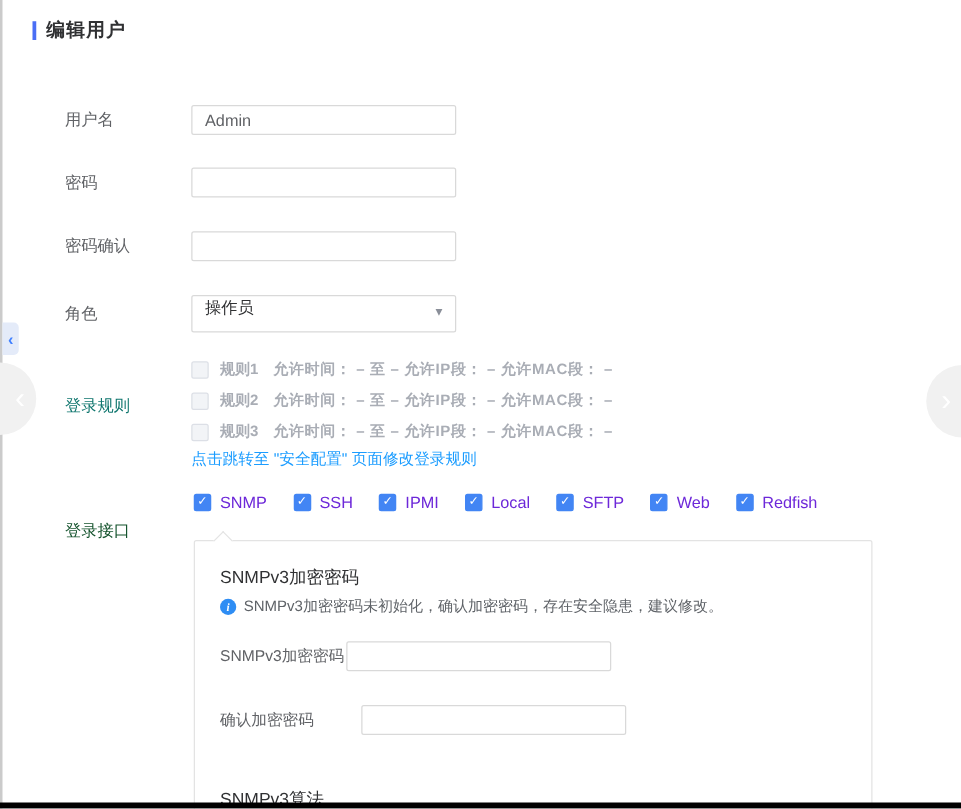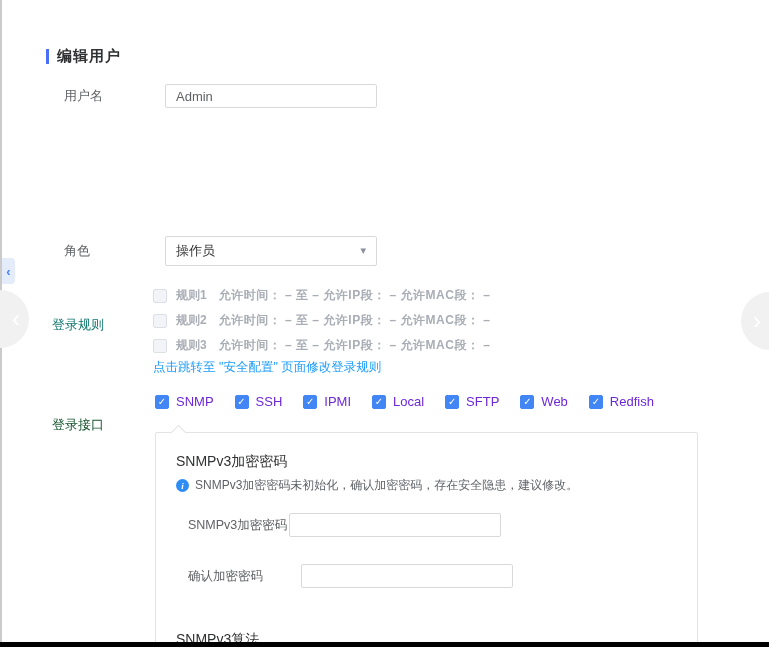--- a/index.html
+++ b/index.html
@@ -6,37 +6,37 @@
   html,body { background:#fff; }
   body { font-family:"Liberation Sans","DejaVu Sans",sans-serif; }
   .screen {
     position:relative; width:769px; height:647px;
     background:#fff; overflow:hidden;
   }
   .window-left-border { position:absolute; left:0; top:0; width:2px; height:100%; background:#cbcbcb; }
   .bottom-bar { position:absolute; left:0; bottom:0; width:100%; height:5px; background:#000; z-index:40; }
 
   
-  .page-title-wrap { position:absolute; left:46px; top:15px; display:flex; align-items:center;margin-top:32px; }
+  .page-title-wrap { position:absolute; left:26px; top:15px; display:flex; align-items:center; }
   .title-accent { width:3px; height:15px; background:#4a6ef5; margin-right:8px; }
   .page-title { font-size:15px; font-weight:700; color:#303133; letter-spacing:1px; }
 
   
   .frow { position:absolute; left:52px; display:flex; align-items:center; height:30px; }
-  .field-label { width:101px; flex:none; font-size:13px; color:#606266;margin-left:12px; }
+  .field-label { width:101px; flex:none; font-size:13px; color:#606266; }
   .text-input {
     width:212px; height:24px; padding:0 10px; border:1px solid #d9d9d9;
     border-radius:2px; font-size:13px; color:#606266; outline:none;
     font-family:"Liberation Sans","DejaVu Sans",sans-serif; background:#fff;
   }
   .row-username { top:81px; } .row-password { top:131px; } .row-password2 { top:182px; } .row-role { top:236px; }
 
   .select-box {
     position:relative; width:212px; height:30px; border:1px solid #d9d9d9; border-radius:2px;
-    display:flex; align-items:center; padding:0 24px 0 10px; cursor:pointer; background:#fff;
+    display:flex; padding:0 24px 0 10px; cursor:pointer; background:#fff;
   }
   .select-value { font-size:13px; color:#303133; }
   .select-caret { position:absolute; right:10px; top:50%; transform:translateY(-54%); font-size:11px; color:#8a8f99; line-height:1; }
 
   
   .rules-label { position:absolute; left:52px; top:316px; font-size:13px; color:#0f766e; }
   .rules-block { position:absolute; left:153px; top:283px; }
   .rule-row { display:flex; align-items:center; height:25px;font-weight:bold; }
   .cb {
     width:14px; height:14px; border-radius:2px; flex:none;
@@ -102,21 +102,29 @@
   <div class="page-title-wrap">
     <span class="title-accent"></span>
     <span class="page-title">编辑用户</span>
   </div>
 
   <div class="frow row-username">
     <span class="field-label">用户名</span>
     <input class="text-input" type="text" value="Admin" style="">
   </div>
 
-
+  <div class="frow row-password">
+    <span class="field-label">密码</span>
+    <input class="text-input" type="text" value="" style="">
+  </div>
+
+  <div class="frow row-password2">
+    <span class="field-label">密码确认</span>
+    <input class="text-input" type="text" value="" style="">
+  </div>
 
   <div class="frow row-role">
     <span class="field-label">角色</span>
     <div class="select-box">
       <span class="select-value">操作员</span>
       <span class="select-caret">▾</span>
     </div>
   </div>
 
   <span class="rules-label">登录规则</span>

